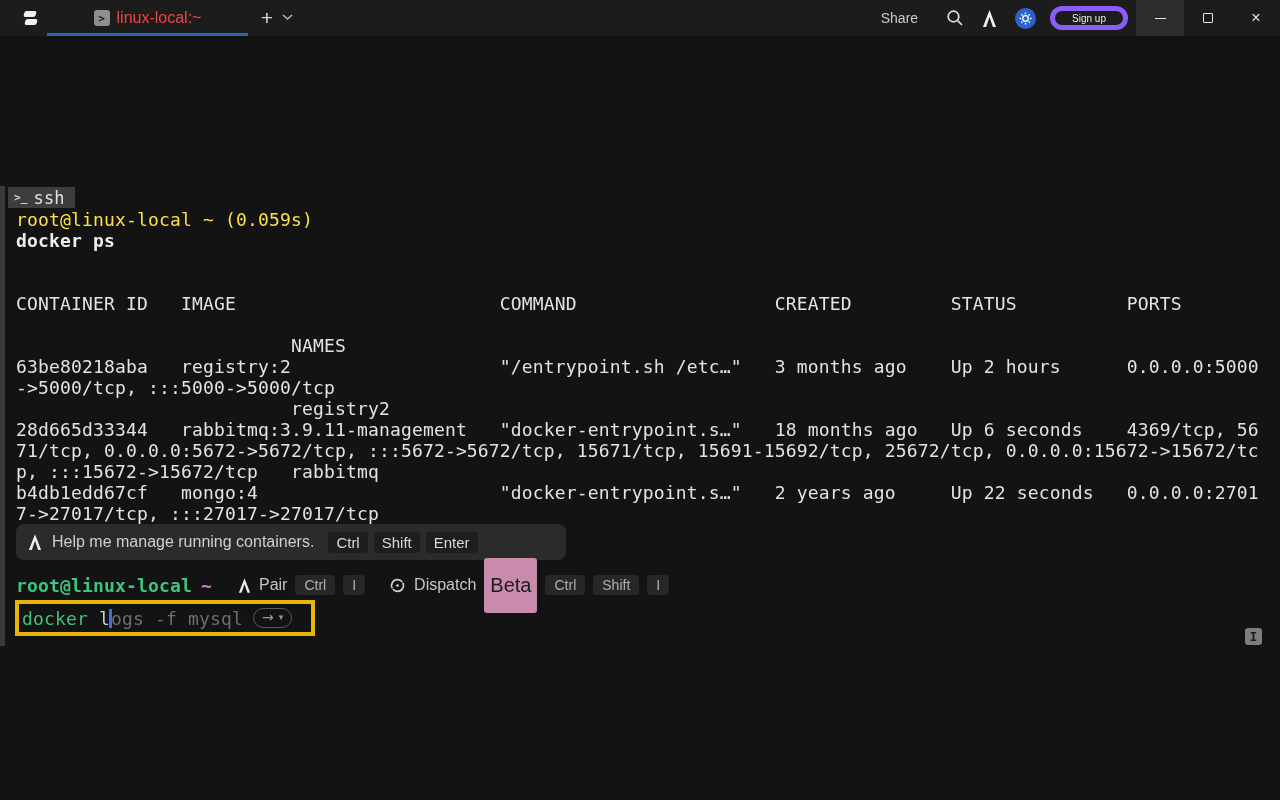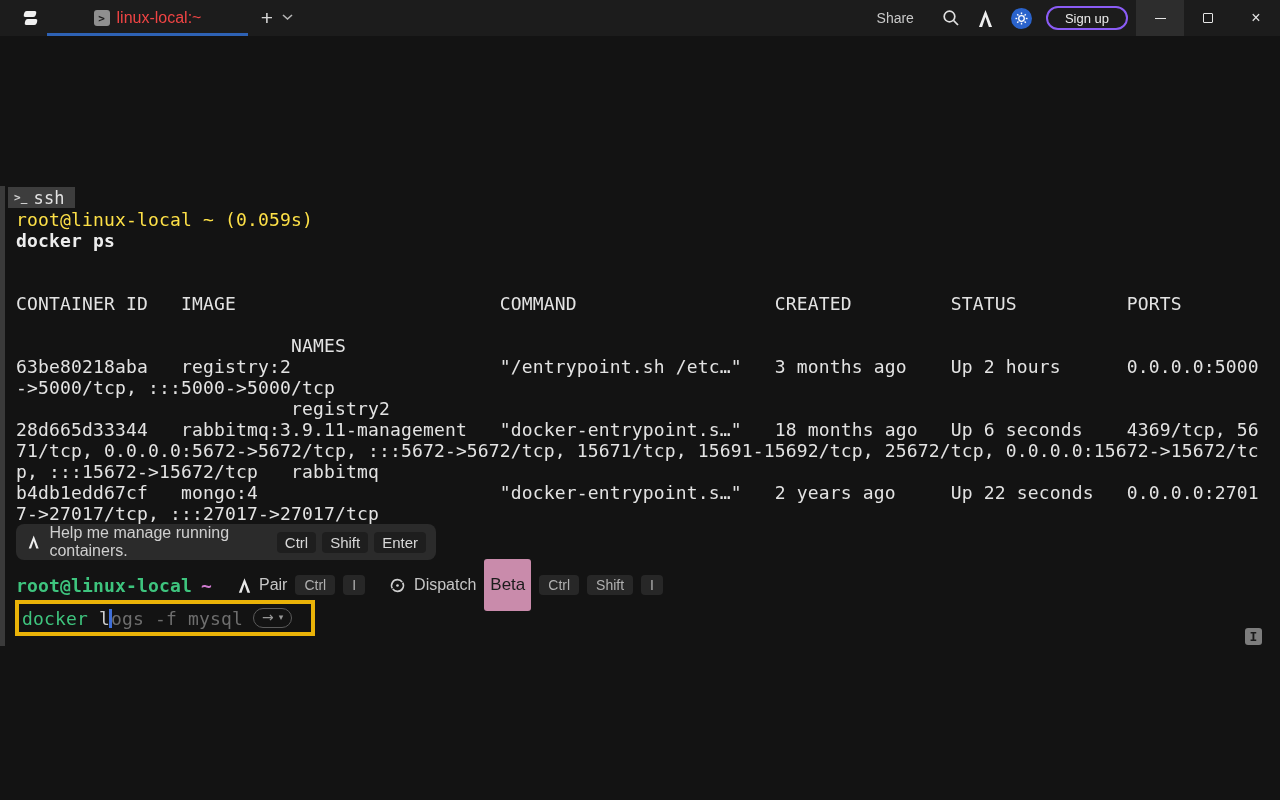--- a/index.html
+++ b/index.html
@@ -22,22 +22,22 @@
                 color:#d5d5d5; font-size:21px; display:flex; align-items:center;
                 justify-content:center; font-weight:300; }
   .tabchev { position:absolute; left:282px; top:13px; }
 
   .tb-right { position:absolute; right:0; top:0; height:36px; display:flex;
               align-items:center; }
   .share { color:#c9c9c9; font-size:14px; margin-right:28px; }
   .tb-ic { margin-right:18px; display:flex; align-items:center; }
   .gear-circle { width:21px; height:21px; border-radius:50%; background:#2a63cc;
                  display:flex; align-items:center; justify-content:center; margin-right:14px; }
-  .signup { height:24px; border:2px solid #8b5cf6; border-radius:12px; padding:0 17px;
-            color:#ececec; font-size:13px; display:flex; align-items:center; margin-right:8px; }
+  .signup { height:24px; border:5px solid #8b5cf6; border-radius:12px; padding:0 17px;
+            color:#ececec; font-size:10px; display:flex; align-items:center; margin-right:8px; }
   .winbtn { width:48px; height:36px; display:flex; align-items:center; justify-content:center; }
   .winbtn.min { background:#2d2d2d; }
   .min-glyph { width:11px; height:1px; background:#e5e5e5; }
   .max-glyph { width:10px; height:10px; border:1px solid #e5e5e5; border-radius:1px; }
   .close-glyph { color:#e5e5e5; font-size:16px; line-height:16px; }
 
   
   .mono { font-family:"DejaVu Sans Mono", monospace; font-size:18px;
           letter-spacing:0.16px; }
   .block-strip { position:absolute; left:0; top:186px; width:5px; height:460px;
@@ -47,40 +47,40 @@
                color:#e3e3e3; font-size:17px; }
   .ssh-badge .pp { font-size:11px; color:#cfcfcf; font-weight:bold; }
   .meta-line { position:absolute; left:16px; top:209px; height:21px; line-height:21px;
                color:#fde047; white-space:pre; }
   .cmd-line { position:absolute; left:16px; top:230px; height:21px; line-height:21px;
               color:#ededed; font-weight:bold; white-space:pre; }
   .out { position:absolute; left:16px; top:263px; color:#e3e3e3;margin-top:30px; }
   .out div { height:21px; line-height:21px; white-space:pre; }
 
   
-  .helpbar { position:absolute; left:16px; top:524px; width:420px; height:36px;
+  .helpbar { position:absolute; left:16px; top:524px; width:550px; height:36px;
              background:#2b2b2b; border-radius:8px; display:flex; align-items:center;
              padding:0 10px 0 12px; gap:10px; }
   .helpbar-text { color:#cfcfcf; font-size:16px; }
   .key { background:#1e1e1e; color:#d8d8d8; border-radius:4px; font-size:15px;
          padding:2px 8px; }
   .helpbar .keys { display:flex; gap:6px; margin-left:4px; }
 
   
   .prompt-row { position:absolute; left:16px; top:572px; height:26px; display:flex;
                 align-items:center; }
   .user-host { color:#3ec47e; font-weight:bold; }
   .tilde { color:#d07bd0; font-weight:bold; margin-left:9px; }
   .pair-group, .dispatch-group { display:flex; align-items:center; gap:8px; }
   .pair-group { margin-left:26px; }
   .dispatch-group { margin-left:24px; }
   .ui-label { color:#c6c6c6; font-size:16px; }
   .key2 { background:#272727; color:#b0b0b0; border-radius:4px; font-size:14px;
           padding:2px 9px; }
-  .beta { background:#c98bab; color:#1c1c1c; border-radius:3px; font-size:17px;
+  .beta { background:#c98bab; color:#1c1c1c; border-radius:3px; font-size:20px;
           padding:16px 6px; }
 
   
   .red-box { position:absolute; left:15px; top:600px; width:300px; height:36px;
              border:4px solid #eab308; display:flex; align-items:center; padding-left:3px; }
   .in-cmd { color:#3ec47e; }
   .in-typed { color:#d0d0d0; }
   .caret { display:inline-block; width:3px; height:19px; background:#3f6fd9;
            vertical-align:-3px; margin:0 -1px; }
   .in-sugg { color:#6e6e6e; }

